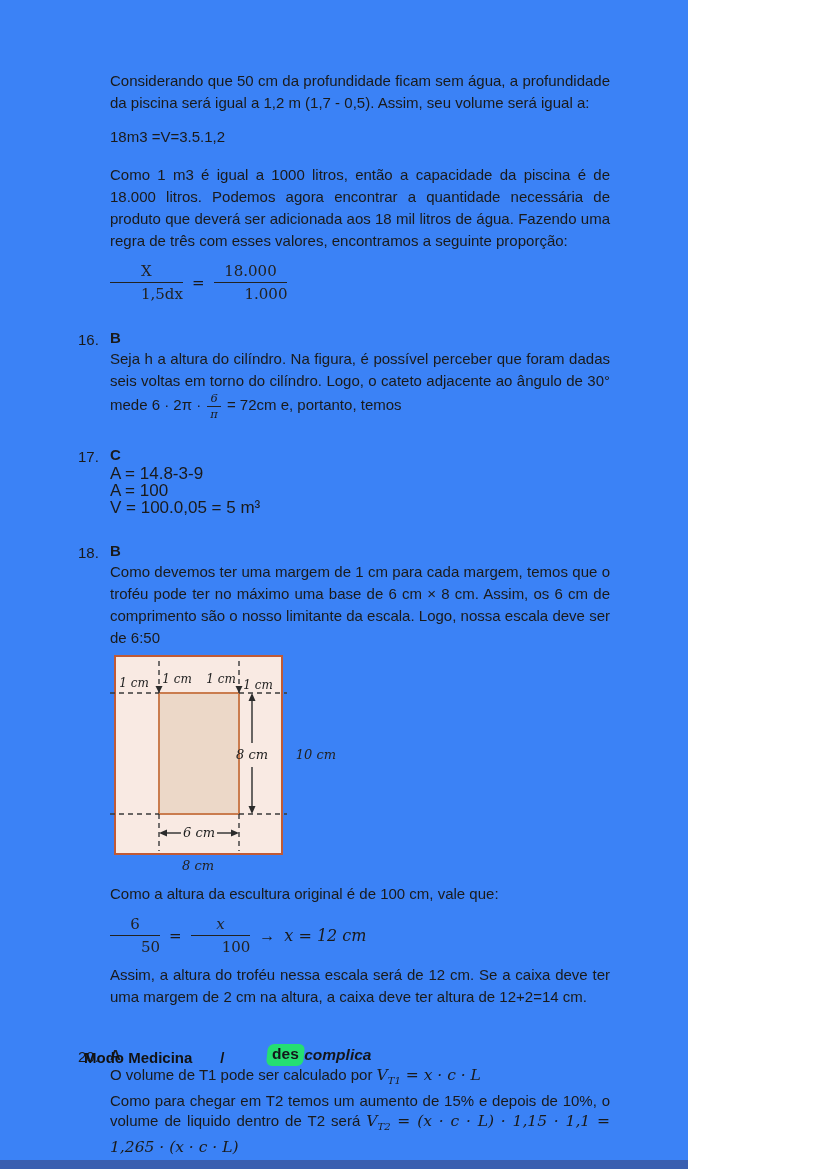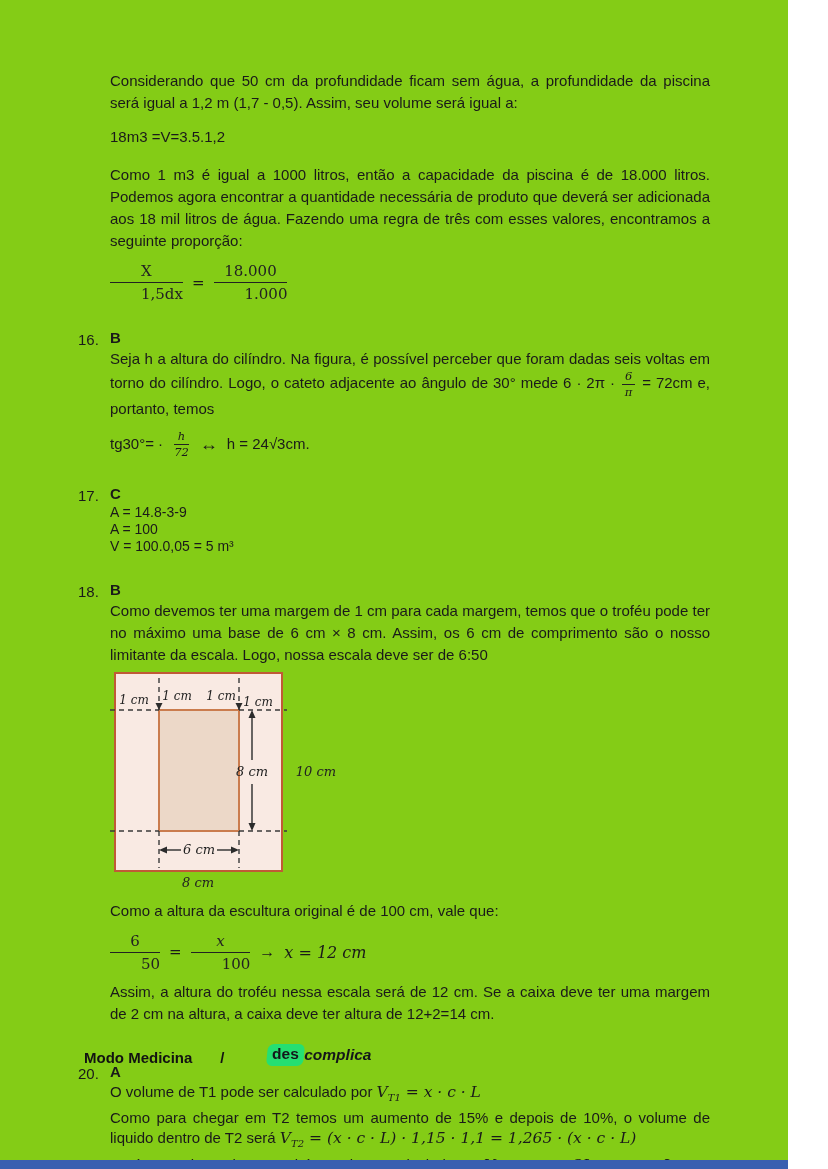--- a/index.html
+++ b/index.html
@@ -1,17 +1,17 @@
 <!DOCTYPE html>
 <html><head>
 <meta charset="utf-8">
 <style>
   html,body { margin:0; padding:0; background:#fff; }
   .page {
-    position:relative; width:788px; height:1169px; background:#84cc16;
+    position:relative; width:688px; height:1169px; background:#3b82f6;
     overflow:hidden; font-family:"Liberation Sans", sans-serif; color:#1a1a1a;
   }
   .content { padding:70px 78px 0 110px; }
   p { margin:0; }
   .para { font-size:15px; line-height:22px; text-align:justify; }
   .plain { font-size:15px; line-height:22px; }
   .mb12 { margin-bottom:12px; } .mb10 { margin-bottom:16px; }
   .mt6 { margin-top:2px; }
 
   
@@ -27,21 +27,21 @@
            font-family:"DejaVu Serif", serif; font-style:italic; font-size:11.5px; line-height:1.1; margin:0 2px; }
   .ifrac .top { display:block; border-bottom:1px solid #222; padding:0 3px 1px; }
   .ifrac .bot { display:block; padding-top:1px; }
   .m19 { font-family:"DejaVu Serif", serif; font-style:italic; font-size:15.5px; }
   .m19 sub { font-size:10px; }
 
   
   .qitem { position:relative; margin-top:24px; }
   .qhead { font-weight:700; font-size:15px; line-height:21px; }
   .qnum { position:absolute; left:-32px; top:4px; font-weight:400; font-size:15px; }
-  .tight { font-size:14px; line-height:17px; }
+  .tight { font-size:17px; line-height:17px; }
 
   
   .figwrap { margin:6px 0 0 0; }
   svg .dash { stroke:#3a3a3a; stroke-width:1.4; stroke-dasharray:5 4; fill:none; }
   svg .meas { stroke:#2b2b2b; stroke-width:1.4; fill:none; }
   svg .ah { fill:#2b2b2b; }
   svg .figlabel { font-family:"DejaVu Serif", serif; font-style:italic; font-size:13px; fill:#222; }
   svg .figlabel-sm { font-family:"DejaVu Serif", serif; font-style:italic; font-size:12px; fill:#222; }
   .outer-rect { stroke:#c05a36; stroke-width:2; }
   .inner-rect { stroke:#ca7c4e; stroke-width:2; }
@@ -76,29 +76,20 @@
         <span class="bot">1.000</span>
       </span>
     </div>
 
     <div class="qitem">
       <span class="qnum">16.</span>
       <div class="qhead">B</div>
       <p class="para">
         <span>Seja h a altura do cilíndro. Na figura, é possível perceber que foram dadas seis voltas em torno do cilíndro. Logo, o cateto adjacente ao ângulo de 30° mede 6 · 2π · </span><span class="ifrac"><span class="top">6</span><span class="bot">π</span></span><span> = 72cm e, portanto, temos</span>
       </p>
-      <div class="math-row">
-        <span class="plain">tg30°= ·</span>
-        <span class="ifrac">
-          <span class="top">h</span>
-          <span class="bot">72</span>
-        </span>
-        <span class="harrow">↔</span>
-        <span class="plain">h = 24√3cm.</span>
-      </div>
     </div>
 
     <div class="qitem">
       <span class="qnum">17.</span>
       <div class="qhead">C</div>
       <p class="tight">A = 14.8-3-9</p>
       <p class="tight">A = 100</p>
       <p class="tight">V = 100.0,05 = 5 m³</p>
     </div>
 

